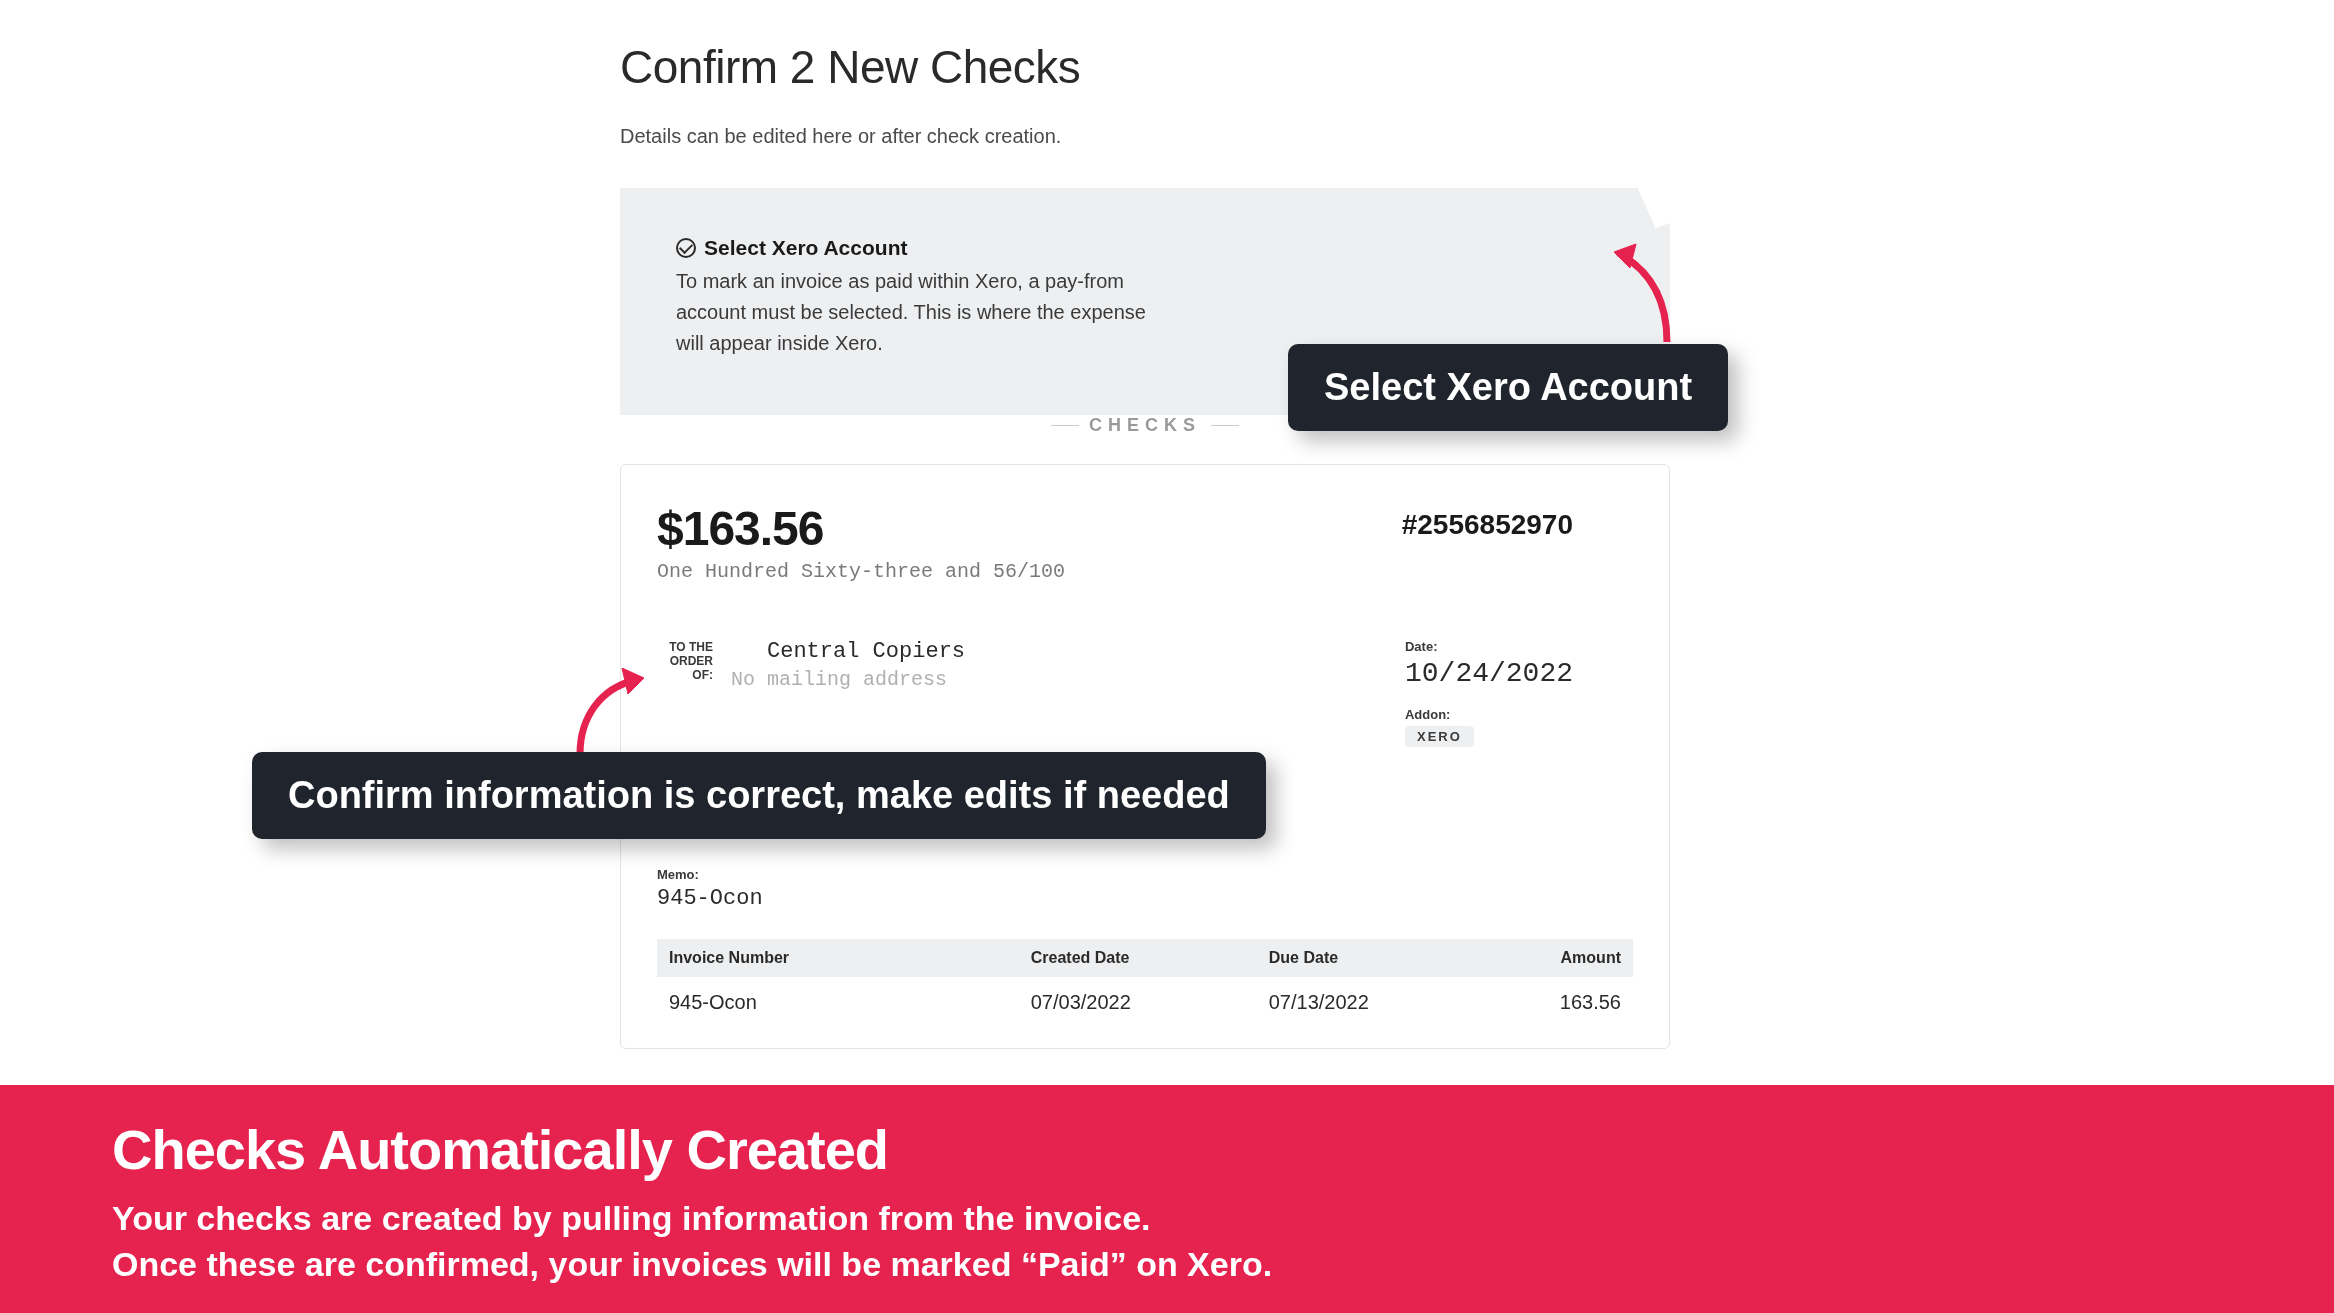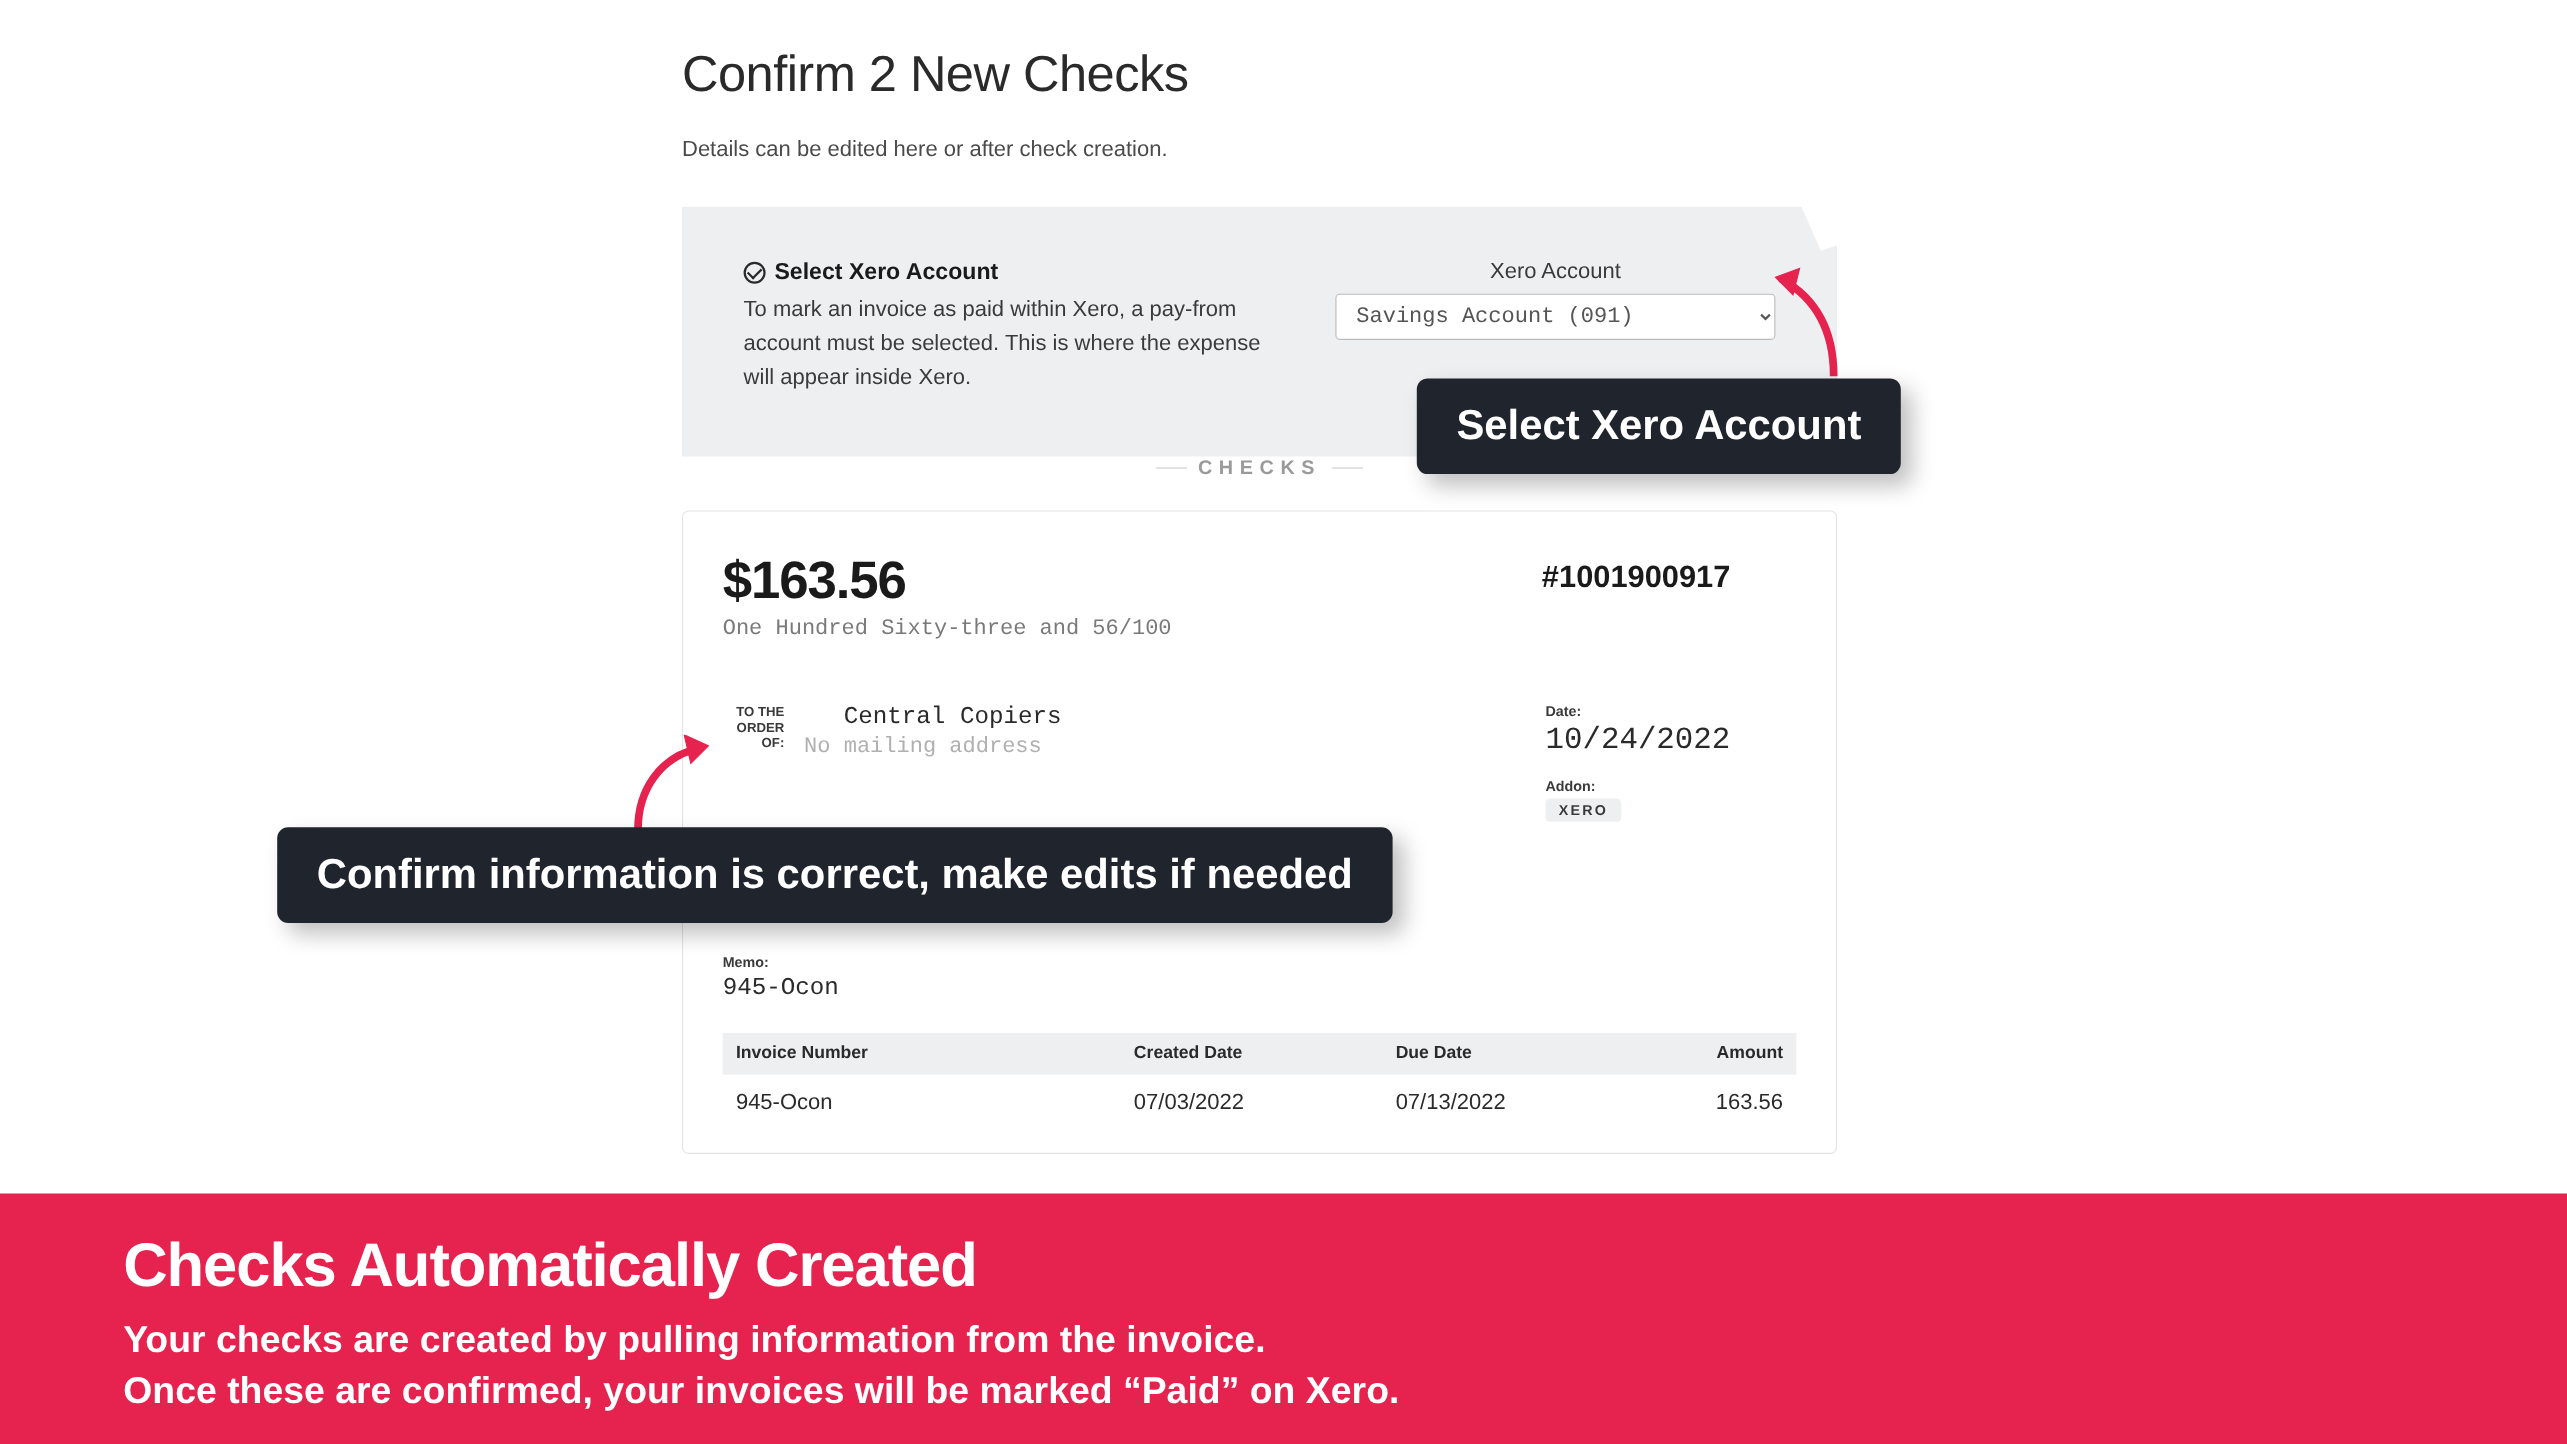--- a/index.html
+++ b/index.html
@@ -290,39 +290,33 @@
   <p class="subtitle">Details can be edited here or after check creation.</p>
 
   <div class="grey-panel">
     <div class="panel-left">
       <div class="panel-left-head">
         <span class="circle-check"></span>
         <span class="panel-left-title">Select Xero Account</span>
       </div>
       <p class="panel-left-desc">To mark an invoice as paid within Xero, a pay-from account must be selected. This is where the expense will appear inside Xero.</p>
     </div>
-    <div class="panel-right">
-      <div class="select-label">Xero Account</div>
-      <select class="select-box">
-        <option>Savings Account (091)</option>
-      </select>
-    </div>
   </div>
 
   <div class="divider">
     <span>CHECKS</span>
   </div>
 
   <div class="check-card">
     <div class="check-top">
       <div>
         <div class="check-amount">$163.56</div>
         <div class="check-words">One Hundred Sixty-three and 56/100</div>
       </div>
-      <div class="check-number">#1001900917</div>
+      <div class="check-number">#2556852970</div>
     </div>
 
     <div class="check-mid">
       <div class="order-label">TO THE ORDER OF:</div>
       <div>
         <div class="payee">Central Copiers</div>
         <div class="no-addr">No mailing address</div>
       </div>
       <div class="check-right">
         <div class="meta-label">Date:</div>

